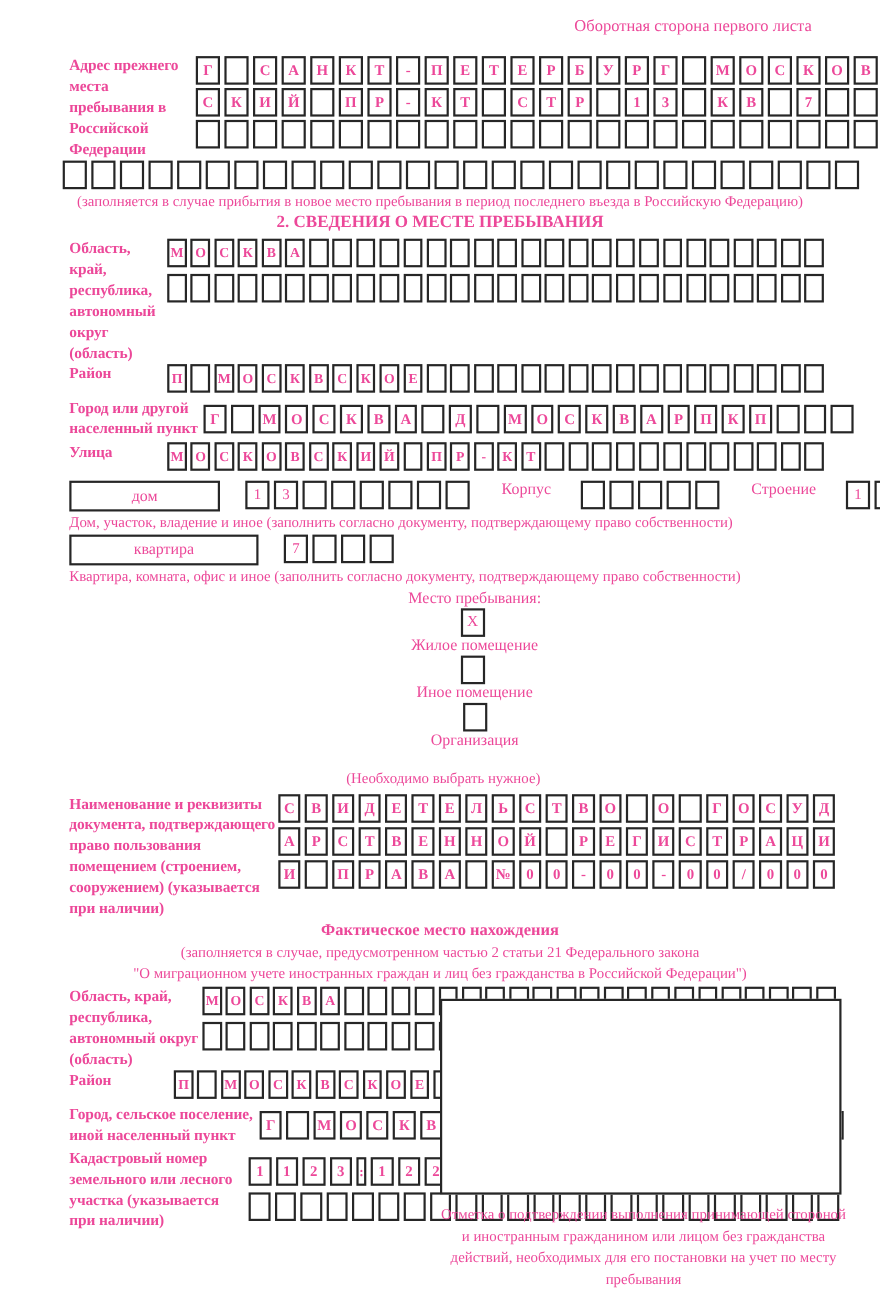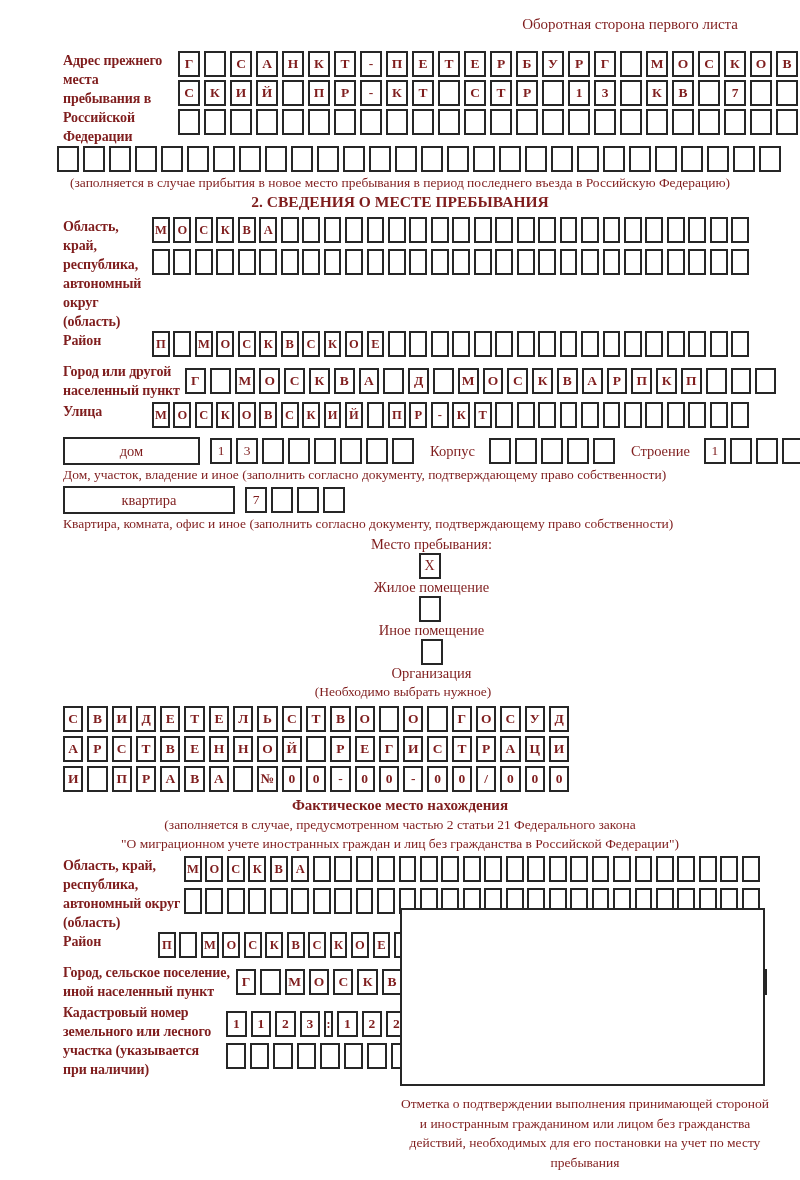--- a/index.html
+++ b/index.html
@@ -1,17 +1,17 @@
 <!DOCTYPE html>
 <html><head>
 <meta charset="utf-8">
 <style>
   html,body{margin:0;padding:0;background:#fff;}
   .page{
-    position:relative;width:800px;height:1180px;background:#fff;color:#7f1d1d;
+    position:relative;width:800px;height:1180px;background:#fff;color:#ec4899;
     font-family:"Liberation Serif","DejaVu Serif",serif;overflow:hidden;
   }
   .back-title{padding:16px 62px 0 0;text-align:right;font-size:15px;}
   .field{display:flex;align-items:flex-start;margin-left:63px;font-weight:bold;}
   .field.vcenter{align-items:center;}
   .label{flex:none;font-size:14px;line-height:19px;letter-spacing:-0.1px;}
   .w115{width:115px;} .w89{width:89px;} .w122{width:122px;} .w190{width:190px;}
   .w121{width:121px;} .w95{width:95px;} .w173{width:173px;} .w163{width:163px;}
   .cellrow{display:flex;margin-bottom:3px;}
   .cell{
@@ -26,36 +26,36 @@
   .row-c2{gap:4px;} .row-c2 .cell{width:20.3px;}
   .row-kad{gap:4px;} .row-kad .cell{width:20.5px;}
   .row-kad2{gap:4px;} .row-kad2 .cell{width:19.5px;}
   .cell.narrow{width:9px !important;font-size:12px;}
   .fullrow{margin-left:57px;margin-top:0;}
   .note{font-size:13.5px;}
   .note.center{text-align:center;margin:3px 20px 0 20px;}
   .note.left{margin:2px 0 0 63px;}
   .sec-title{margin-top:2px;text-align:center;font-size:15.5px;font-weight:bold;}
   .mt6{margin-top:6px;} .mt4{margin-top:4px;} .mt2{margin-top:2px;}
-  .houserow{display:flex;align-items:center;margin:6px 0 0 63px;gap:10px;}
+  .houserow{display:flex;margin:6px 0 0 63px;gap:23px;}
   .boxlabel{
     flex:none;box-sizing:border-box;border:2px solid #262626;height:28px;
     display:flex;align-items:center;justify-content:center;font-size:14.5px;
   }
   .boxlabel.dom{width:137px;} .boxlabel.kv{width:172px;}
   .inline-label{font-size:14.5px;margin:0 4px 0 6px;}
   .houserow .cellrow{margin-bottom:0;}
   .stayrow{display:flex;align-items:center;margin:4px 0 0 63px;font-size:14.5px;flex-direction:column;}
   .checkbox{
     flex:none;box-sizing:border-box;width:22px;height:26px;border:2px solid #262626;
     display:inline-flex;align-items:center;justify-content:center;font-size:14px;
     margin:0 14px 0 10px;
   }
   .staylabel{white-space:nowrap;}
-  .stay-note{text-align:center;font-size:13.5px;margin-top:2px;width:680px;margin-left:63px;}
+  .stay-note{text-align:center;font-size:13.5px;margin-top:18px;width:680px;margin-left:63px;}
   .act-title{margin-top:2px;text-align:center;font-size:15px;font-weight:bold;}
   .act-note{text-align:center;font-size:13.5px;margin-top:3px;}
   .cad-cells{margin-top:8px;}
   .stamp-box{
     position:absolute;left:400px;top:908px;width:365px;height:178px;
     border:2px solid #262626;background:#fff;box-sizing:border-box;
   }
   .stamp-note{
     position:absolute;left:396px;top:1094px;width:378px;
     text-align:center;font-size:13.5px;line-height:1.45;
@@ -395,20 +395,21 @@
     <span class="checkbox">X</span>
     <span class="staylabel">Жилое помещение</span>
     <span class="checkbox"></span>
     <span class="staylabel">Иное помещение</span>
     <span class="checkbox" style="margin-left:18px;margin-right:18px;"></span>
     <span class="staylabel">Организация</span>
   </div>
   <div class="stay-note">(Необходимо выбрать нужное)</div>
 
   <div class="field mt6">
+    <div class="label w190">Наименование и реквизиты документа, подтверждающего право пользования помещением (строением, сооружением) (указывается при наличии)</div>
     <div>
       <div class="cellrow row-doc" style="margin-bottom:4px;">
           <span class="cell">С</span>
           <span class="cell">В</span>
           <span class="cell">И</span>
           <span class="cell">Д</span>
           <span class="cell">Е</span>
           <span class="cell">Т</span>
           <span class="cell">Е</span>
           <span class="cell">Л</span>

